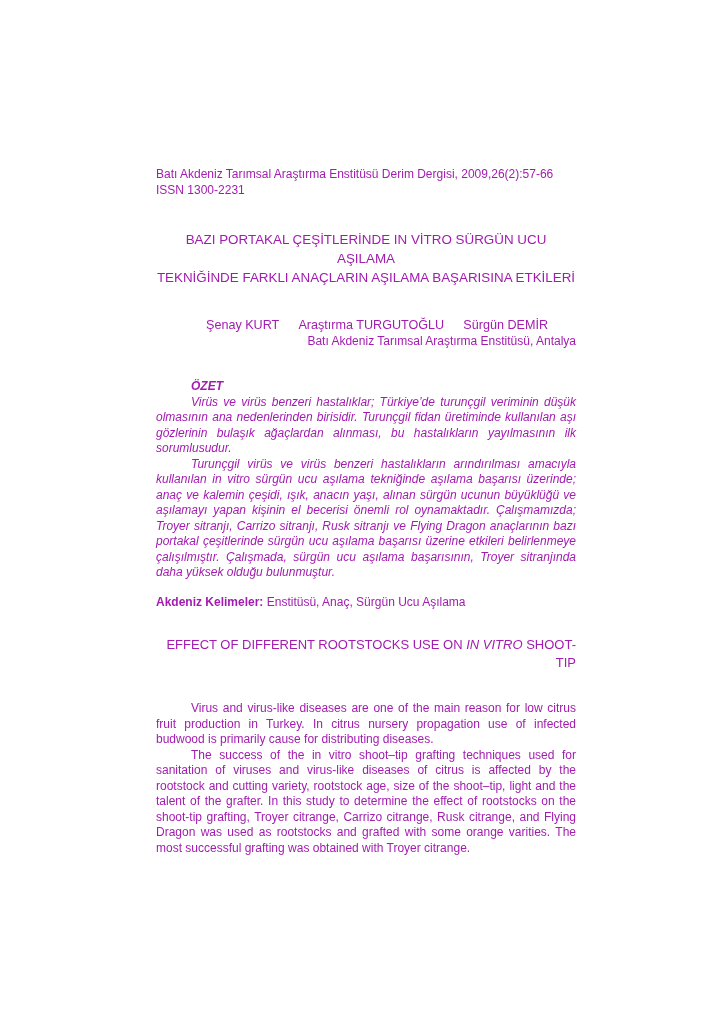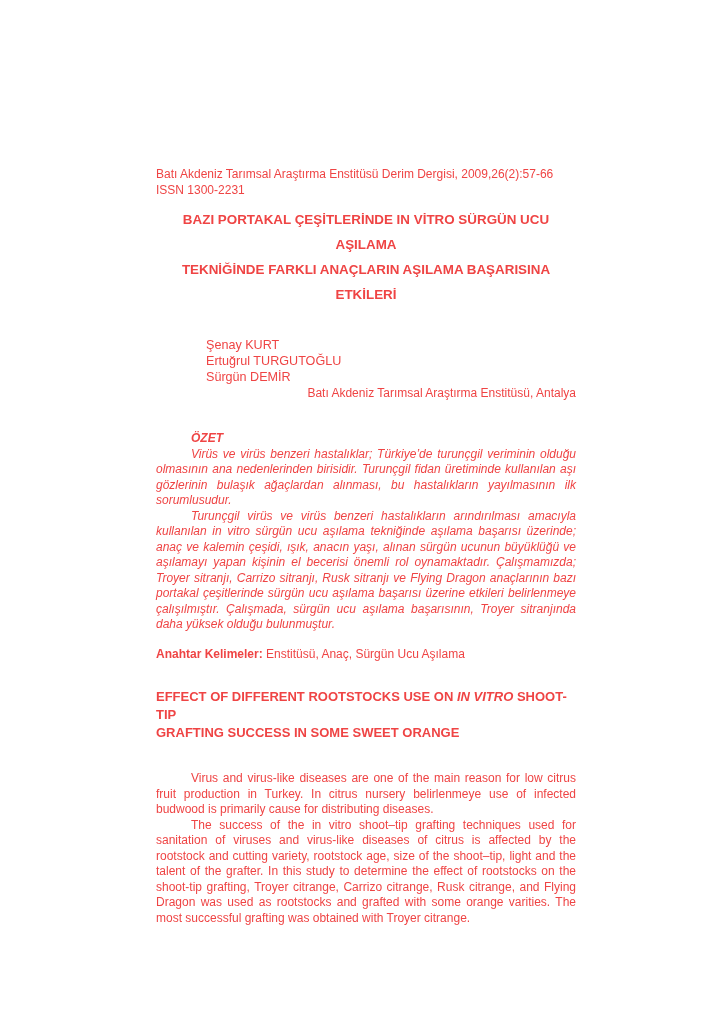--- a/index.html
+++ b/index.html
@@ -5,51 +5,50 @@
   html, body {
     margin: 0;
     padding: 0;
     background: #ffffff;
   }
   .page {
     position: relative;
     width: 724px;
     height: 1024px;
     background: #ffffff;
-    color: #ef4444;
+    color: #a21caf;
     font-family: "Liberation Sans", "DejaVu Sans", sans-serif;
     overflow: hidden;
   }
   .content {
     position: absolute;
     left: 156px;
     top: 166px;
     width: 420px;
     font-size: 12px;
     line-height: 15.5px;
   }
   .journal-header div {
     line-height: 16px;
     white-space: nowrap;
   }
   .title-tr {
-    margin: 9px 0 0 0;
+    margin: 32px 0 0 0;
     font-size: 13.4px;
-    line-height: 25px;
-    font-weight: bold;
+    line-height: 19px;
+    font-weight: normal;
     text-align: center;
   }
   .authors-row {
     margin-top: 30px;
     display: flex;
     justify-content: space-between;
     padding: 0 28px 0 50px;
     font-size: 12.6px;
     line-height: 16px;
-    flex-direction: column;
   }
   .affiliation {
     text-align: right;
     line-height: 16px;
   }
   .section-ozet { margin-top: 30px; font-style: italic; }
   .section-abstract { margin-top: 29px; }
   .sec-heading {
     font-weight: bold;
     padding-left: 35px;
@@ -60,59 +59,59 @@
     text-indent: 35px;
   }
   .keywords {
     margin: 14px 0 0 0;
   }
   .keywords b { font-weight: bold; }
   .title-en {
     margin: 26px 0 0 0;
     font-size: 13px;
     line-height: 18px;
-    font-weight: bold;
-    text-align: left;
+    font-weight: normal;
+    text-align: right;
   }
   .title-en .it { font-style: italic; }
 </style>
 </head>
 <body>
 
 <div class="page">
   <div class="content">
 
     <div class="journal-header">
       <div>Batı Akdeniz Tarımsal Araştırma Enstitüsü Derim Dergisi, 2009,26(2):57-66</div>
       <div>ISSN 1300-2231</div>
     </div>
 
     <h1 class="title-tr"><span>BAZI PORTAKAL ÇEŞİTLERİNDE IN VİTRO SÜRGÜN UCU AŞILAMA</span><br>
       <span>TEKNİĞİNDE FARKLI ANAÇLARIN AŞILAMA BAŞARISINA ETKİLERİ</span></h1>
 
     <div class="authors-row">
       <span>Şenay KURT</span>
-      <span>Ertuğrul TURGUTOĞLU</span>
+      <span>Araştırma TURGUTOĞLU</span>
       <span>Sürgün DEMİR</span>
     </div>
     <div class="affiliation">Batı Akdeniz Tarımsal Araştırma Enstitüsü, Antalya</div>
 
     <div class="section-ozet">
       <div class="sec-heading">ÖZET</div>
-      <p class="para">Virüs ve virüs benzeri hastalıklar; Türkiye’de turunçgil veriminin olduğu olmasının ana nedenlerinden birisidir. Turunçgil fidan üretiminde kullanılan aşı gözlerinin bulaşık ağaçlardan alınması, bu hastalıkların yayılmasının ilk sorumlusudur.</p>
+      <p class="para">Virüs ve virüs benzeri hastalıklar; Türkiye’de turunçgil veriminin düşük olmasının ana nedenlerinden birisidir. Turunçgil fidan üretiminde kullanılan aşı gözlerinin bulaşık ağaçlardan alınması, bu hastalıkların yayılmasının ilk sorumlusudur.</p>
       <p class="para">Turunçgil virüs ve virüs benzeri hastalıkların arındırılması amacıyla kullanılan in vitro sürgün ucu aşılama tekniğinde aşılama başarısı üzerinde; anaç ve kalemin çeşidi, ışık, anacın yaşı, alınan sürgün ucunun büyüklüğü ve aşılamayı yapan kişinin el becerisi önemli rol oynamaktadır. Çalışmamızda; Troyer sitranjı, Carrizo sitranjı, Rusk sitranjı ve Flying Dragon anaçlarının bazı portakal çeşitlerinde sürgün ucu aşılama başarısı üzerine etkileri belirlenmeye çalışılmıştır. Çalışmada, sürgün ucu aşılama başarısının, Troyer sitranjında daha yüksek olduğu bulunmuştur.</p>
     </div>
 
-    <p class="keywords"><b>Anahtar Kelimeler:</b>
+    <p class="keywords"><b>Akdeniz Kelimeler:</b>
       <span>Enstitüsü, Anaç, Sürgün Ucu Aşılama</span></p>
 
     <h2 class="title-en"><span>EFFECT OF DIFFERENT ROOTSTOCKS USE ON</span>
       <span class="it">IN VITRO</span>
       <span>SHOOT-TIP</span><br>
-      <span>GRAFTING SUCCESS IN SOME SWEET ORANGE</span></h2>
+      </h2>
 
     <div class="section-abstract">
-      <p class="para">Virus and virus-like diseases are one of the main reason for low citrus fruit production in Turkey. In citrus nursery belirlenmeye use of infected budwood is primarily cause for distributing diseases.</p>
+      <p class="para">Virus and virus-like diseases are one of the main reason for low citrus fruit production in Turkey. In citrus nursery propagation use of infected budwood is primarily cause for distributing diseases.</p>
       <p class="para">The success of the in vitro shoot–tip grafting techniques used for sanitation of viruses and virus-like diseases of citrus is affected by the rootstock and cutting variety, rootstock age, size of the shoot–tip, light and the talent of the grafter. In this study to determine the effect of rootstocks on the shoot-tip grafting, Troyer citrange, Carrizo citrange, Rusk citrange, and Flying Dragon was used as rootstocks and grafted with some orange varities. The most successful grafting was obtained with Troyer citrange.</p>
     </div>
 
   </div>
 </div>
 
 </body></html>

